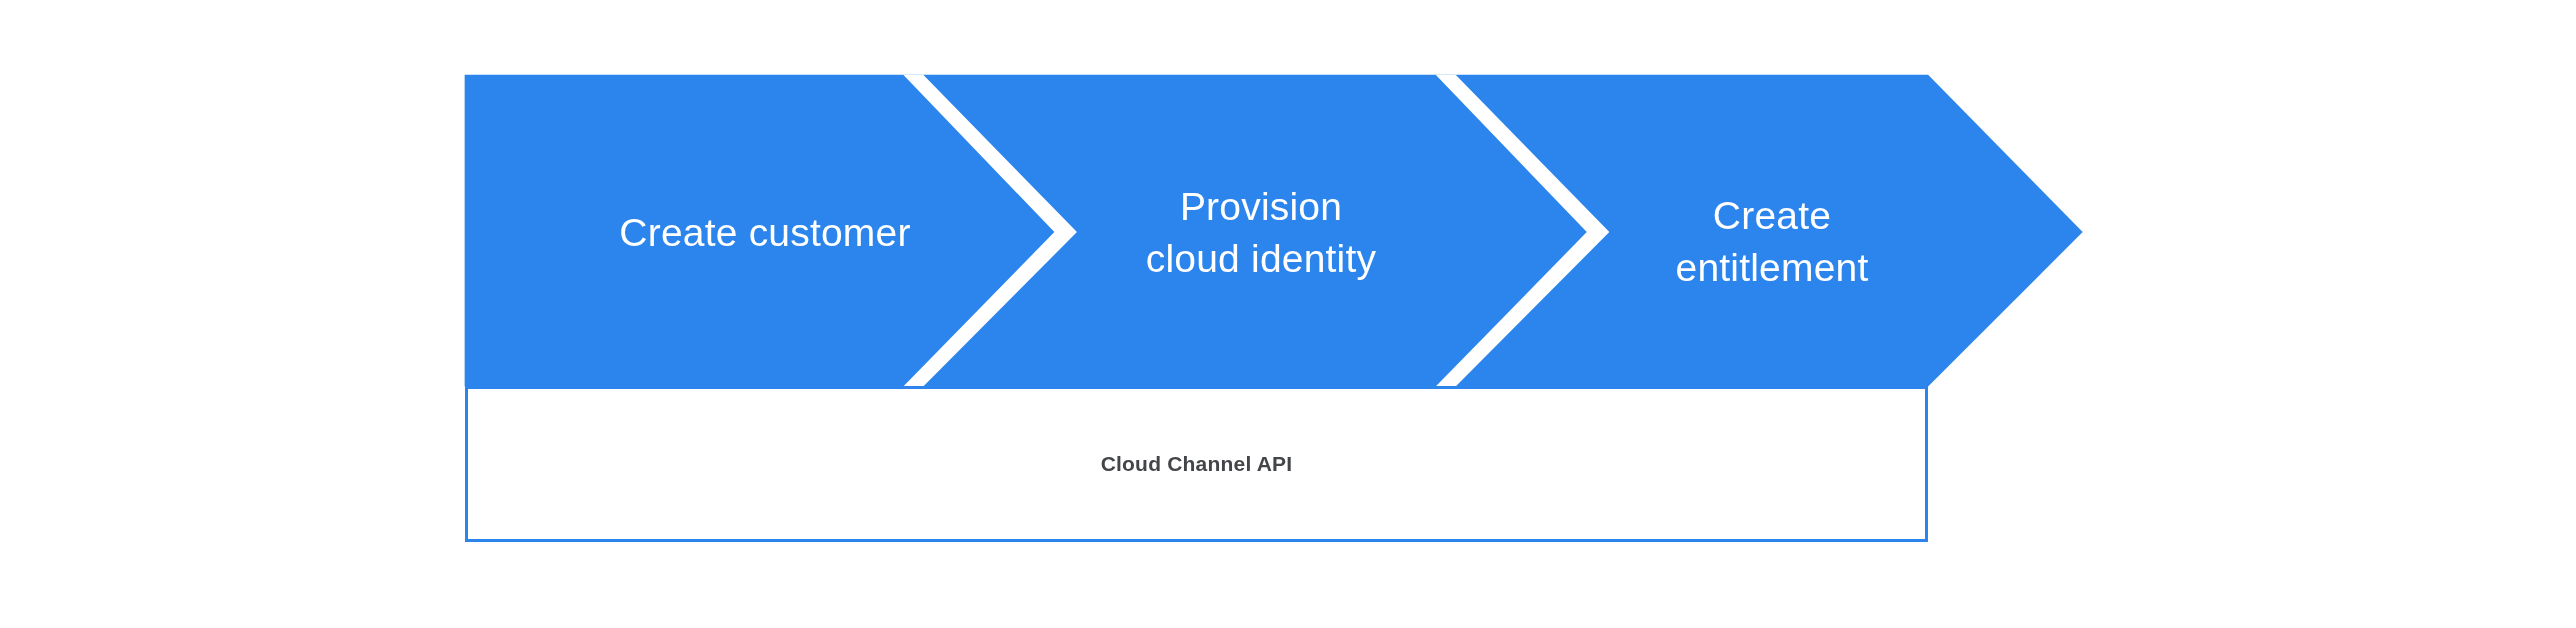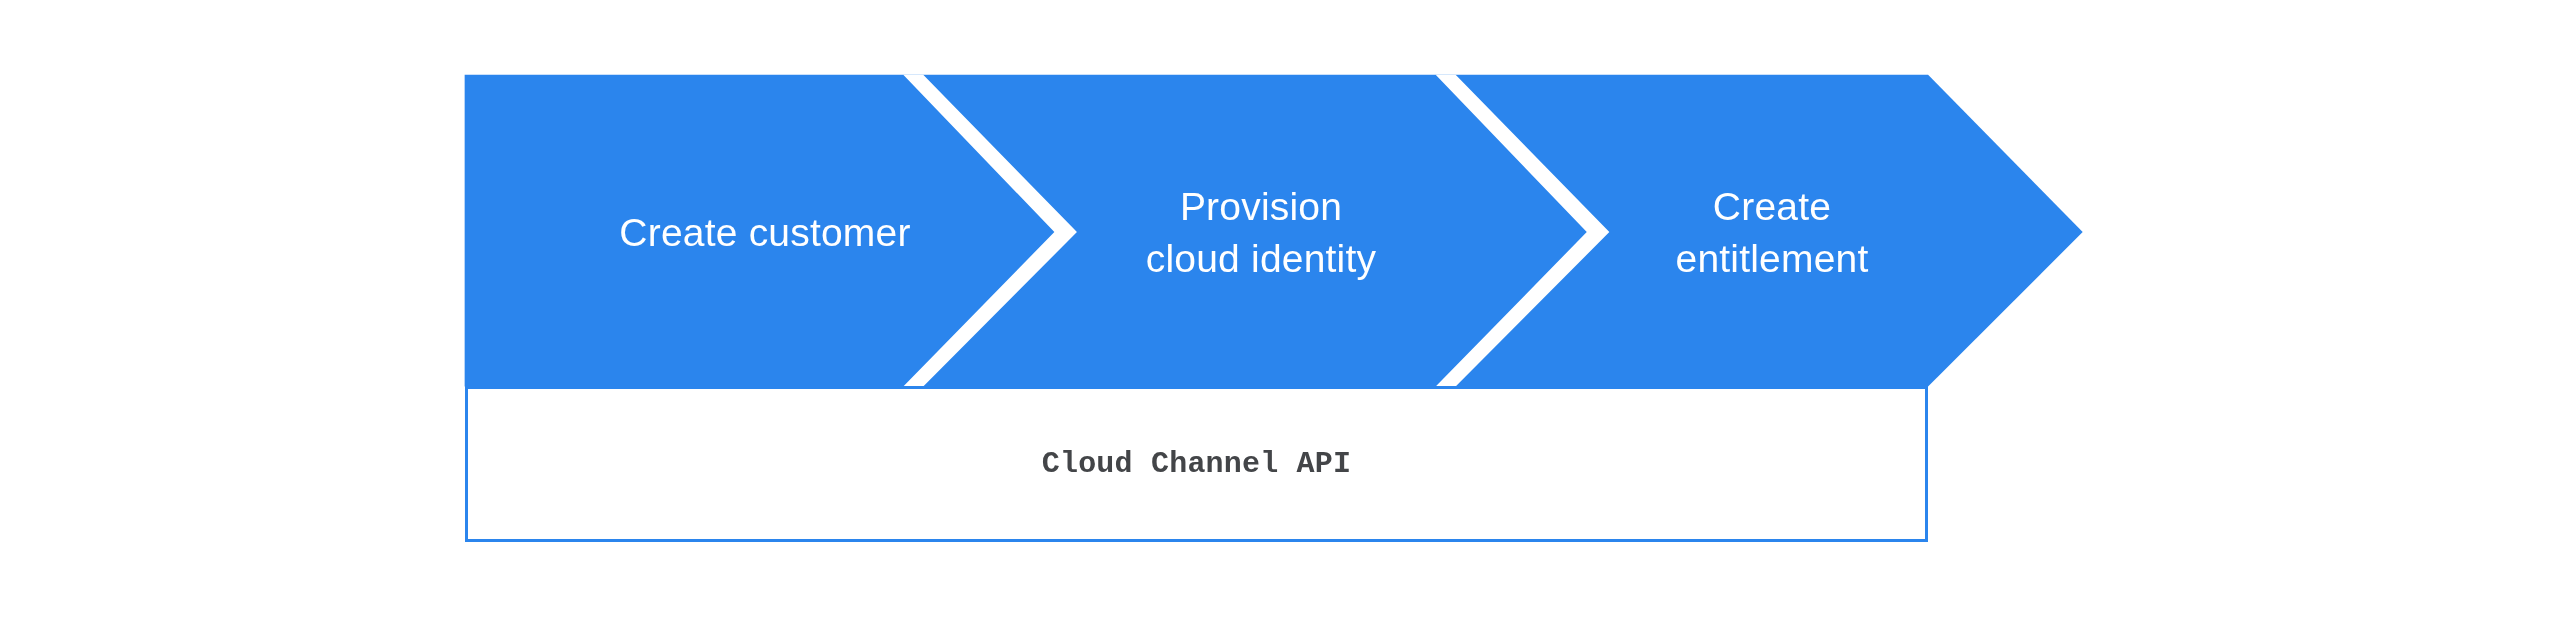--- a/index.html
+++ b/index.html
@@ -46,40 +46,40 @@
     font-weight: 400;
     text-align: center;
     letter-spacing: 0.2px;
     white-space: pre-line;
     transform: translate(-50%, -50%);
     pointer-events: auto;
   }
 
   #step-label-1 { left: 765px;  top: 233px; width: 452px; }
   #step-label-2 { left: 1261px; top: 233px; width: 452px; }
-  #step-label-3 { left: 1772px; top: 233px; width: 452px; }
+  #step-label-3 { left: 1772px; top: 242px; width: 452px; }
 
   
   #api-box {
     position: absolute;
     left: 465px;
     top: 386px;
     width: 1463px;
     height: 156px;
     box-sizing: border-box;
     border: 3.5px solid #2B85ED;
     background: #ffffff;
     display: flex;
     align-items: center;
     justify-content: center;
   }
   #api-box-label {
     color: #434548;
-    font-family: Liberation Mono, monospace;
-    font-size: 30px;
+    font-family: Liberation Sans, sans-serif;
+    font-size: 21px;
     font-weight: 700;
     letter-spacing: 0.2px;
     text-align: center;
   }
 </style>
 </head>
 <body>
 
 <div id="canvas">
 

